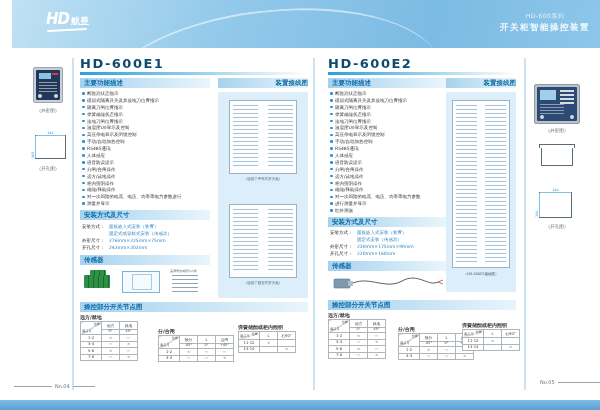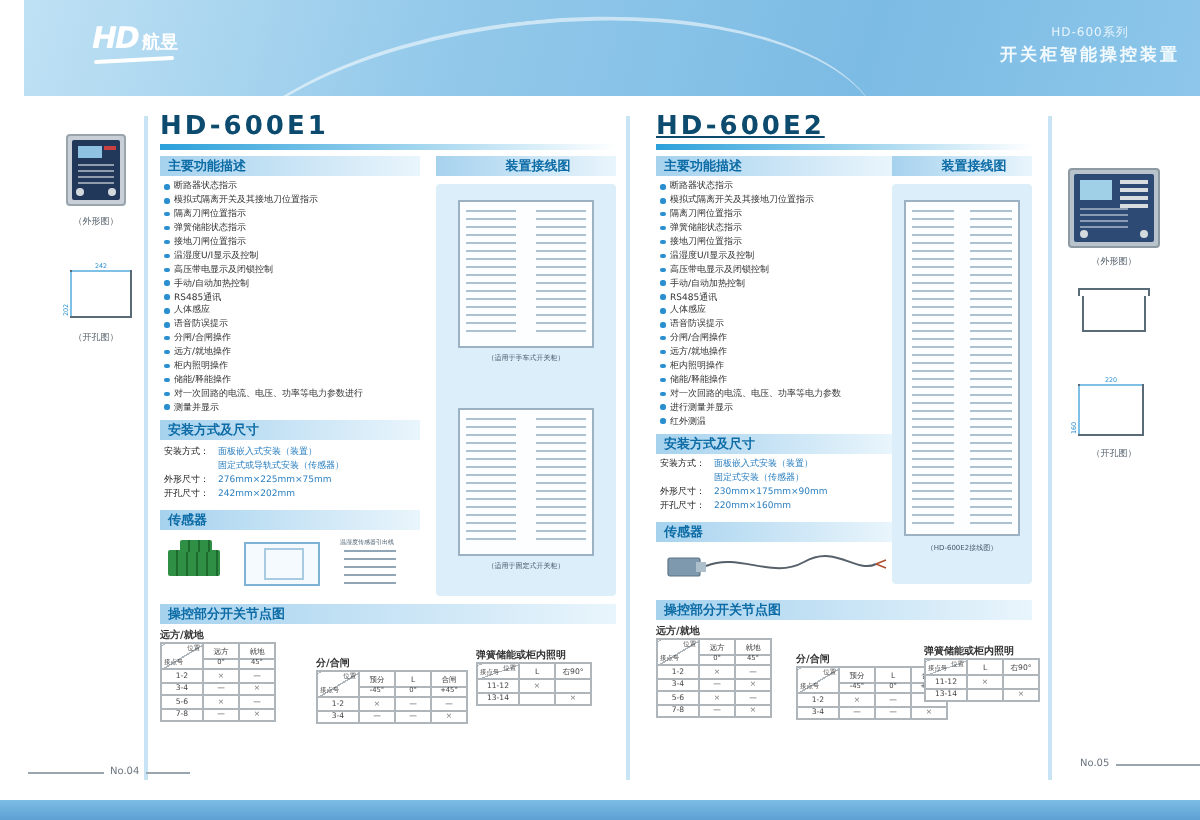--- a/index.html
+++ b/index.html
@@ -26,21 +26,21 @@
   
   .bottombar{position:absolute;left:0;top:400px;width:600px;height:10px;
              background:linear-gradient(to bottom,#7cbde6,#5d9fd2);}
 
   .vrule{position:absolute;top:58px;width:2px;height:332px;background:#c9e4f5;}
 
   .ptitle{position:absolute;font-size:13px;font-weight:bold;color:#0c4a6e;letter-spacing:1.5px;white-space:nowrap;}
   .tunder{position:absolute;height:2.5px;background:linear-gradient(to right,#2aa0da,#9fd4ee 55%,rgba(255,255,255,0));}
   .sbar{position:absolute;height:10px;background:linear-gradient(to right,#a6d2ee,#e9f5fc);
         color:#0d6ca6;font-size:6.5px;font-weight:bold;line-height:10px;padding-left:4px;white-space:nowrap;}
-  .sbar.center{text-align:center;padding-left:12px;}
+  .sbar.center{text-align:right;padding-left:12px;}
 
   .feats{position:absolute;}
   .feat{height:6.9px;display:flex;align-items:center;white-space:nowrap;color:#333;font-size:4.5px;}
   .feat .dot{width:2.5px;height:2.5px;border-radius:50%;background:#2a8fd0;margin-right:2.5px;flex:none;}
 
   .inst{position:absolute;font-size:4.5px;line-height:7px;color:#333;white-space:nowrap;}
   .inst .lab{display:inline-block;width:27px;color:#222;}
   .inst .val{color:#2a7fc0;}
 
   
@@ -336,21 +336,21 @@
           </tr>
           <tr>
             <th>13-14</th>
             <td></td>
             <td class="x">×</td>
           </tr>
         </tbody>
       </table>
     </div>
 
-  <div class="ptitle" style="left:328px;top:56px;text-decoration:underline;">HD-600E2</div>
+  <div class="ptitle" style="left:328px;top:56px;">HD-600E2</div>
   <div class="tunder" style="left:328px;top:72px;width:188px;"></div>
 
   <div class="sbar" style="left:328px;top:78px;width:118px;">主要功能描述</div>
   <div class="feats" style="left:330px;top:90px;width:118px;">
       <div class="feat">
         <span class="dot"></span>
         <span>断路器状态指示</span>
       </div>
       <div class="feat">
         <span class="dot"></span>

